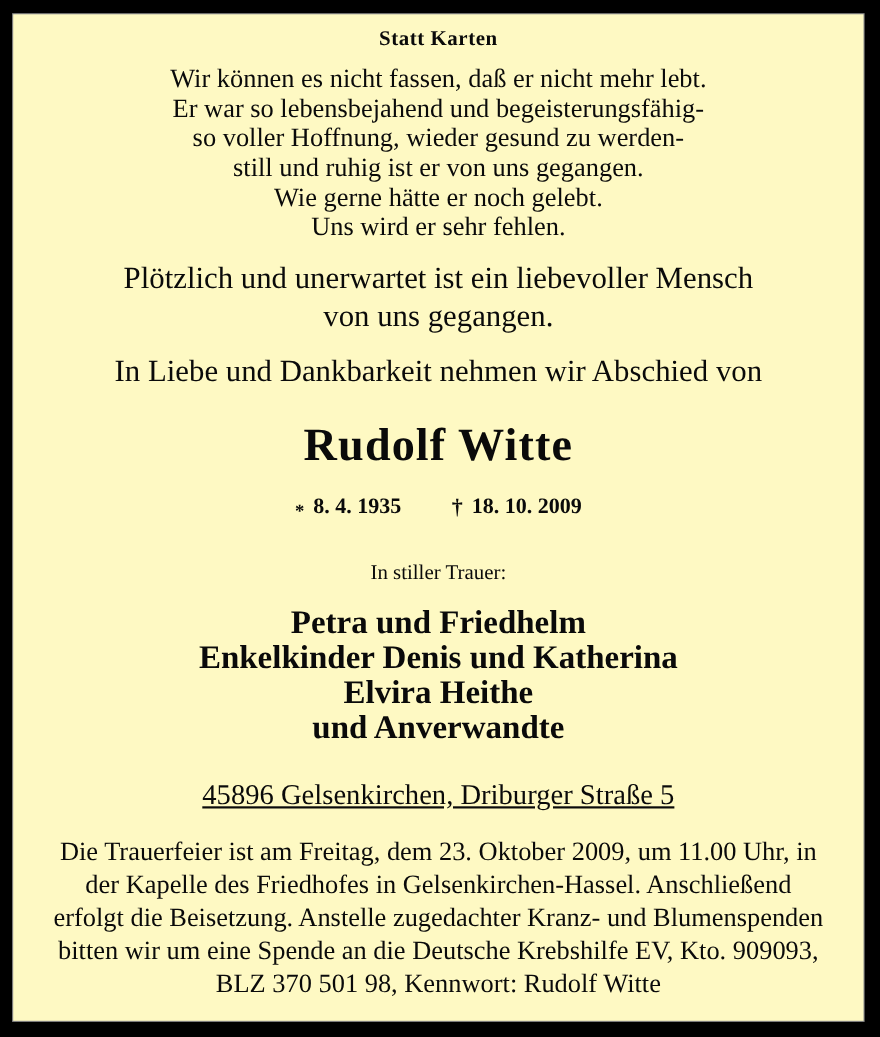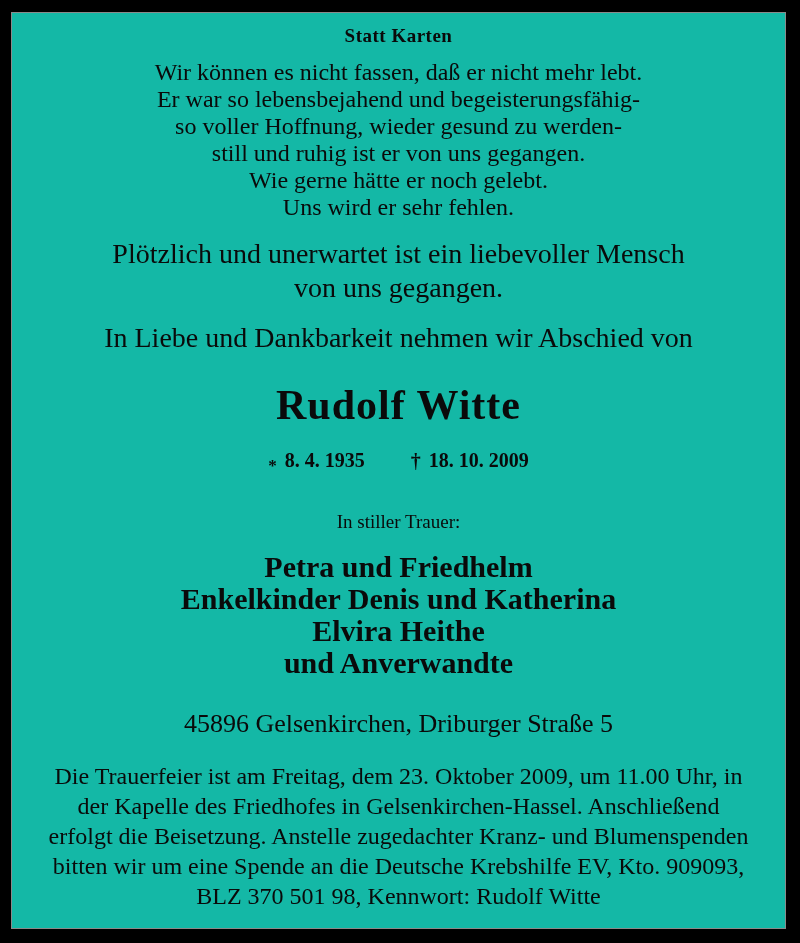--- a/index.html
+++ b/index.html
@@ -13,21 +13,21 @@
     position: relative;
     overflow: hidden;
     font-family: "Liberation Serif", "DejaVu Serif", serif;
   }
   .notice-card {
     position: absolute;
     top: 13px;
     left: 12px;
     right: 15px;
     bottom: 15px;
-    background: #14b8a6;
+    background: #fef9c3;
     box-shadow: 0 0 0 1px #8a8a8a;
     color: #0a0a0a;
     text-align: center;
     overflow: hidden;
   }
   .kicker {
     margin-top: 12px;
     font-size: 19px;
     line-height: 22px;
     font-weight: bold;
@@ -81,20 +81,21 @@
   .mourners {
     margin-top: 14px;
     font-size: 30px;
     line-height: 32px;
     font-weight: bold;
   }
   .address {
     margin-top: 30px;
     font-size: 26px;
     line-height: 30px;
+    text-decoration: underline;
   }
   .funeral-info {
     margin-top: 22px;
     font-size: 24px;
     line-height: 30px;
   }
   .line { white-space: nowrap; }
 </style>
 </head>
 <body>

